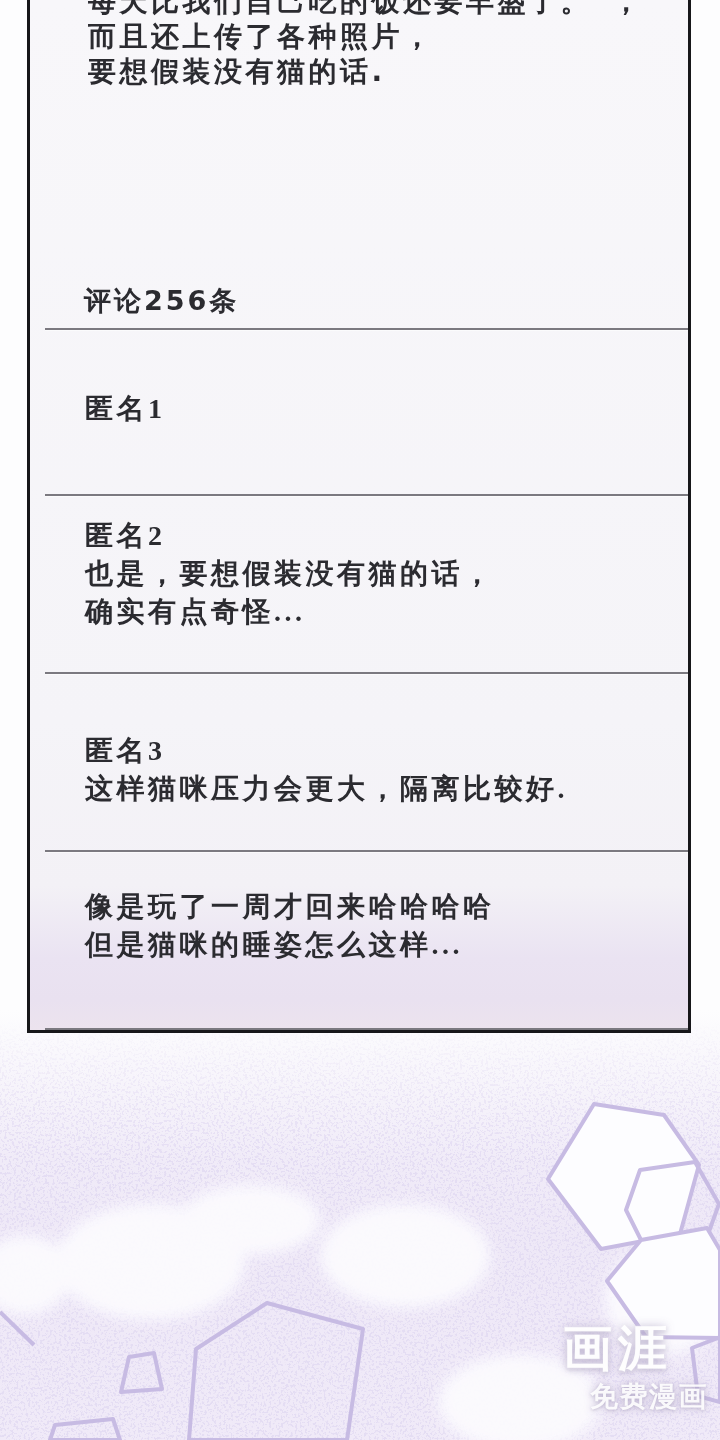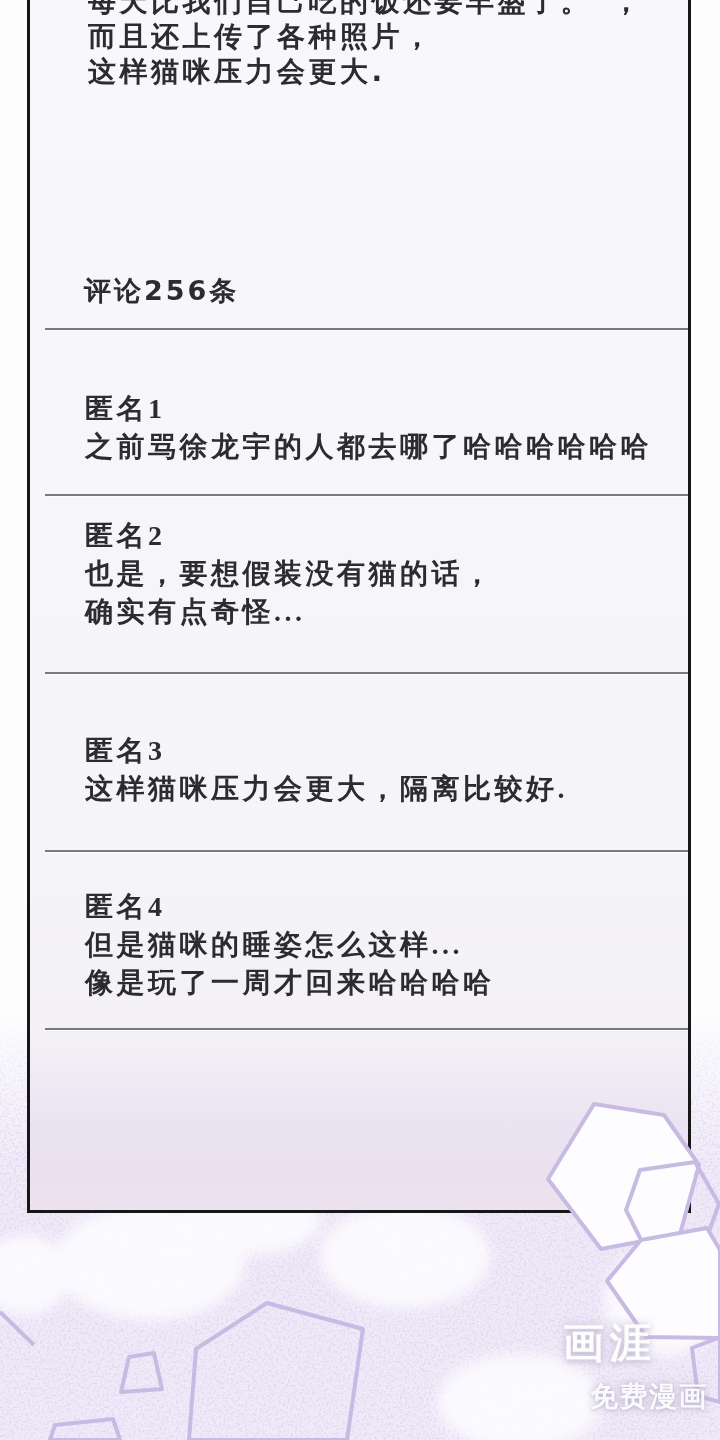--- a/index.html
+++ b/index.html
@@ -18,51 +18,51 @@
       linear-gradient(180deg, rgba(238,232,247,0) 0%, rgba(238,232,247,.85) 150px, #eee8f7 230px, #f0eaf8 100%);
   }
   .bg-speckle{
     position:absolute;left:0;top:1020px;width:720px;height:420px;z-index:2;
     -webkit-mask-image:linear-gradient(180deg, transparent 0, #000 140px);
     mask-image:linear-gradient(180deg, transparent 0, #000 140px);
   }
   .bg-blobs{position:absolute;left:0;top:0;width:720px;height:1440px;z-index:3;pointer-events:none;}
   
   .panel{
-    position:absolute;left:27px;top:0;width:664px;height:1213px;z-index:10;
+    position:absolute;left:27px;top:0;width:664px;height:1033px;z-index:10;
     box-sizing:border-box;
     border-left:3px solid #17171a;
     border-right:3px solid #17171a;
     border-bottom:3px solid #17171a;
     background:linear-gradient(180deg,#f8f7fa 0%,#f5f4f8 70%,#f3f1f6 86%,#eae3f2 93%,#e9e1f0 97%,#ece3ee 100%);
     overflow:hidden;
   }
   .cjk{
     position:absolute;
     font-weight:700;color:#2b2b30;
     font-size:28px;line-height:38px;letter-spacing:3.5px;
     white-space:nowrap;
   }
   .top-text{left:58px;top:-16px;line-height:35px;}
   .top-frag{left:582px;top:-16px;line-height:35px;}
-  .comments-header{left:54px;top:272px;font-size:27px;letter-spacing:3px;}
+  .comments-header{left:54px;top:282px;font-size:27px;letter-spacing:3px;}
   .divider{
     position:absolute;left:15px;width:644px;height:2px;
     background:#7b7980;box-shadow:0 1px 0 rgba(255,255,255,.55);
   }
   .d1{top:328px}.d2{top:494px}.d3{top:672px}.d4{top:850px}.d5{top:1028px}
   .comment{position:absolute;left:55px;}
   .c1{top:390px}.c2{top:517px}.c3{top:732px}.c4{top:888px}.c5{top:1075px}
   .comment div{font-weight:700;color:#2b2b30;font-size:28px;line-height:38px;letter-spacing:3.5px;white-space:nowrap;font-family:Liberation Serif, serif;}
   
   .deco{position:absolute;left:0;top:0;width:720px;height:1440px;z-index:20;pointer-events:none;}
   
   .wm{position:absolute;z-index:30;color:#fff;font-weight:700;white-space:nowrap;}
   .wm-logo{
-    left:563px;top:1316px;font-size:41px;letter-spacing:6px;
+    left:563px;top:1316px;font-size:49px;letter-spacing:6px;
     color:rgba(255,255,255,.95);
     text-shadow:0 0 10px rgba(185,175,205,.85),0 0 3px rgba(255,255,255,.9),0 2px 4px rgba(150,140,170,.4);
   }
   .wm-tag{
     left:570px;top:1378px;font-size:28px;letter-spacing:1.5px;
     color:rgba(255,255,255,.9);
     text-shadow:0 0 8px rgba(180,170,200,.8),0 1px 3px rgba(150,140,170,.4);
     margin-left:20px;
   }
 </style>
@@ -99,52 +99,50 @@
       <ellipse cx="25" cy="1275" rx="45" ry="40"></ellipse>
     </g>
   </svg>
 </div>
 
 <div class="panel">
 
   <div class="cjk top-text">
     <div>每天比我们自己吃的饭还要丰盛了。</div>
     <div>而且还上传了各种照片，</div>
-    <div>这样猫咪压力会更大.</div>
+    <div>要想假装没有猫的话.</div>
   </div>
   <div class="cjk top-frag">，</div>
 
   <div class="cjk comments-header">评论256条</div>
 
   <div class="divider d1"></div>
   <div class="divider d2"></div>
   <div class="divider d3"></div>
   <div class="divider d4"></div>
   <div class="divider d5"></div>
 
   <div class="comment c1">
     <div>匿名1</div>
-    <div>之前骂徐龙宇的人都去哪了哈哈哈哈哈哈</div>
   </div>
 
   <div class="comment c2">
     <div>匿名2</div>
     <div>也是，要想假装没有猫的话，</div>
     <div>确实有点奇怪...</div>
   </div>
 
   <div class="comment c3">
     <div>匿名3</div>
     <div>这样猫咪压力会更大，隔离比较好.</div>
   </div>
 
   <div class="comment c4">
-    <div>匿名4</div>
+    <div>像是玩了一周才回来哈哈哈哈</div>
     <div>但是猫咪的睡姿怎么这样...</div>
-    <div>像是玩了一周才回来哈哈哈哈</div>
   </div>
 
 
 </div>
 
 <div class="deco">
   <svg width="720" height="1440" xmlns="http://www.w3.org/2000/svg">
     <g stroke="#c7bbe3" stroke-width="4" stroke-linejoin="round">
       <polygon points="594,1104 664,1115 699,1165 680,1234 601,1249 548,1179" fill="#fdfdff"></polygon>
       <polygon points="640,1170 695,1162 719,1204 703,1248 648,1254 626,1210" fill="none"></polygon>

